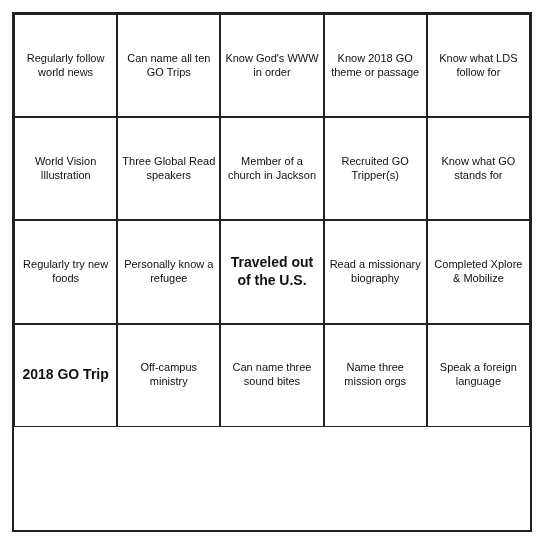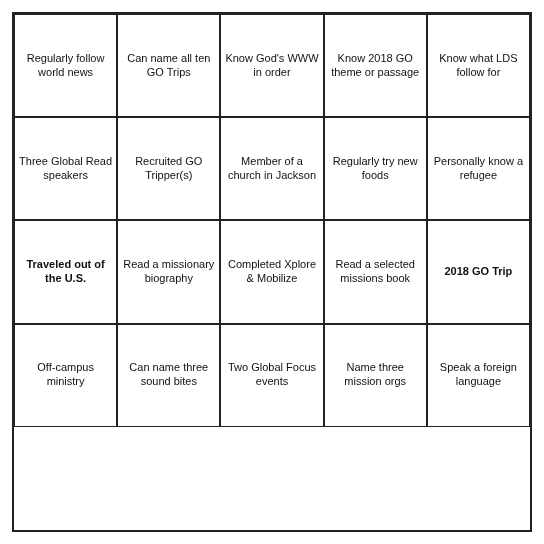--- a/index.html
+++ b/index.html
@@ -25,41 +25,41 @@
       display: flex;
       align-items: center;
       justify-content: center;
       text-align: center;
       padding: 4px;
       font-size: 11px;
       line-height: 1.25;
       color: #111;
     }
     .bingo-cell.large-text {
-      font-size: 11px;
+      font-size: 14px;
       font-weight: bold;
     }
   </style>
 </head>
 <body>
 
 <div class="bingo-board">
 <div class="bingo-cell">Regularly follow world news</div>
     <div class="bingo-cell">Can name all ten GO Trips</div>
     <div class="bingo-cell">Know God's WWW in order</div>
     <div class="bingo-cell">Know 2018 GO theme or passage</div>
     <div class="bingo-cell">Know what LDS follow for</div>
+    <div class="bingo-cell">World Vision Illustration</div>
     <div class="bingo-cell">Three Global Read speakers</div>
+    <div class="bingo-cell">Member of a church in Jackson</div>
     <div class="bingo-cell">Recruited GO Tripper(s)</div>
-    <div class="bingo-cell">Member of a church in Jackson</div>
+    <div class="bingo-cell">Know what GO stands for</div>
     <div class="bingo-cell">Regularly try new foods</div>
     <div class="bingo-cell">Personally know a refugee</div>
     <div class="bingo-cell large-text">Traveled out of the U.S.</div>
     <div class="bingo-cell">Read a missionary biography</div>
     <div class="bingo-cell">Completed Xplore &amp; Mobilize</div>
-    <div class="bingo-cell">Read a selected missions book</div>
     <div class="bingo-cell large-text">2018 GO Trip</div>
     <div class="bingo-cell">Off-campus ministry</div>
     <div class="bingo-cell">Can name three sound bites</div>
-    <div class="bingo-cell">Two Global Focus events</div>
     <div class="bingo-cell">Name three mission orgs</div>
     <div class="bingo-cell">Speak a foreign language</div>
   </div>
 
 </body></html>

